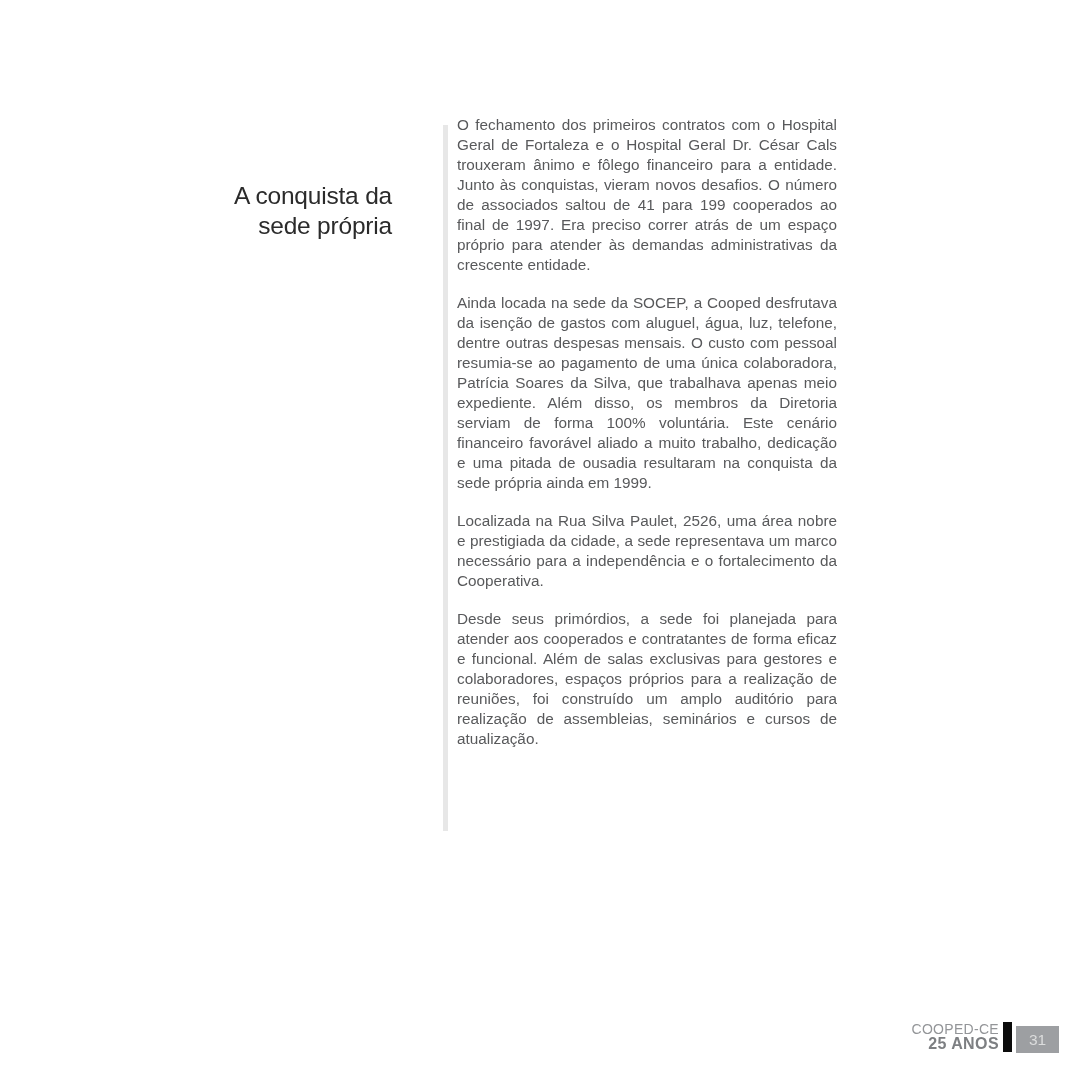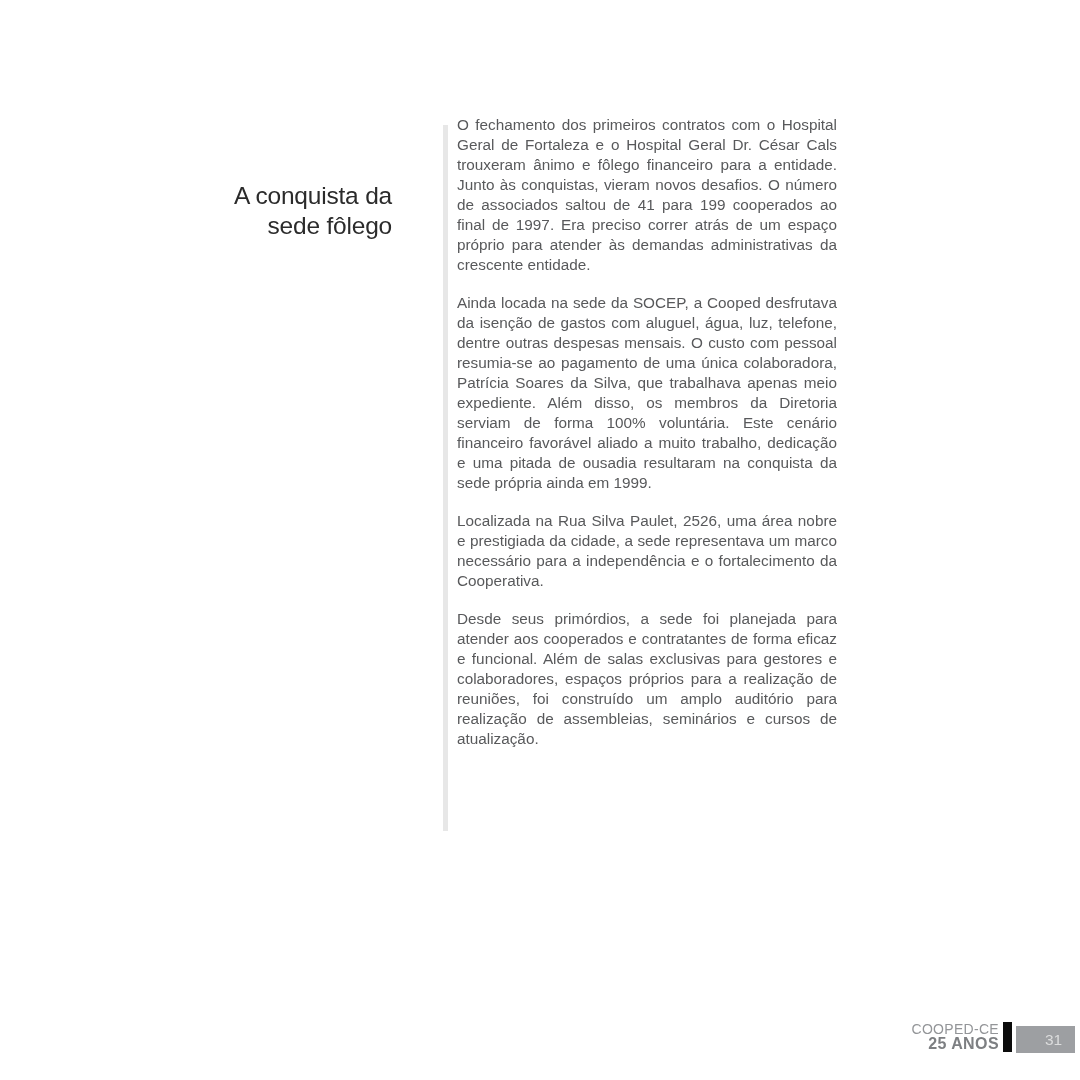--- a/index.html
+++ b/index.html
@@ -82,31 +82,30 @@
     left: 1016px;
     top: 1026px;
     width: 43px;
     height: 27px;
     background: var(--pagebox-color, #9d9fa2);
     display: flex;
     align-items: center;
     justify-content: center;
     font-size: 15.5px;
     color: var(--pagenum-color, #dcdddd);
-    padding-left: 16px;
   }
 </style>
 </head>
 <body>
 
 <div class="page">
 
   <h1 class="title">
     <span>A conquista da</span><br>
-    <span>sede fôlego</span>
+    <span>sede própria</span>
   </h1>
 
   <div class="divider"></div>
 
   <div class="text-column" id="paragraphs">
       <p>O fechamento dos primeiros contratos com o Hospital Geral de Fortaleza e o Hospital Geral Dr. César Cals trouxeram ânimo e fôlego financeiro para a entidade. Junto às conquistas, vieram novos desafios. O número de associados saltou de 41 para 199 cooperados ao final de 1997. Era preciso correr atrás de um espaço próprio para atender às demandas administrativas da crescente entidade.</p>
       <p>Ainda locada na sede da SOCEP, a Cooped desfrutava da isenção de gastos com aluguel, água, luz, telefone, dentre outras despesas mensais. O custo com pessoal resumia-se ao pagamento de uma única colaboradora, Patrícia Soares da Silva, que trabalhava apenas meio expediente. Além disso, os membros da Diretoria serviam de forma 100% voluntária. Este cenário financeiro favorável aliado a muito trabalho, dedicação e uma pitada de ousadia resultaram na conquista da sede própria ainda em 1999.</p>
       <p>Localizada na Rua Silva Paulet, 2526, uma área nobre e prestigiada da cidade, a sede representava um marco necessário para a independência e o fortalecimento da Cooperativa.</p>
       <p>Desde seus primórdios, a sede foi planejada para atender aos cooperados e contratantes de forma eficaz e funcional. Além de salas exclusivas para gestores e colaboradores, espaços próprios para a realização de reuniões, foi construído um amplo auditório para realização de assembleias, seminários e cursos de atualização.</p>
     </div>

